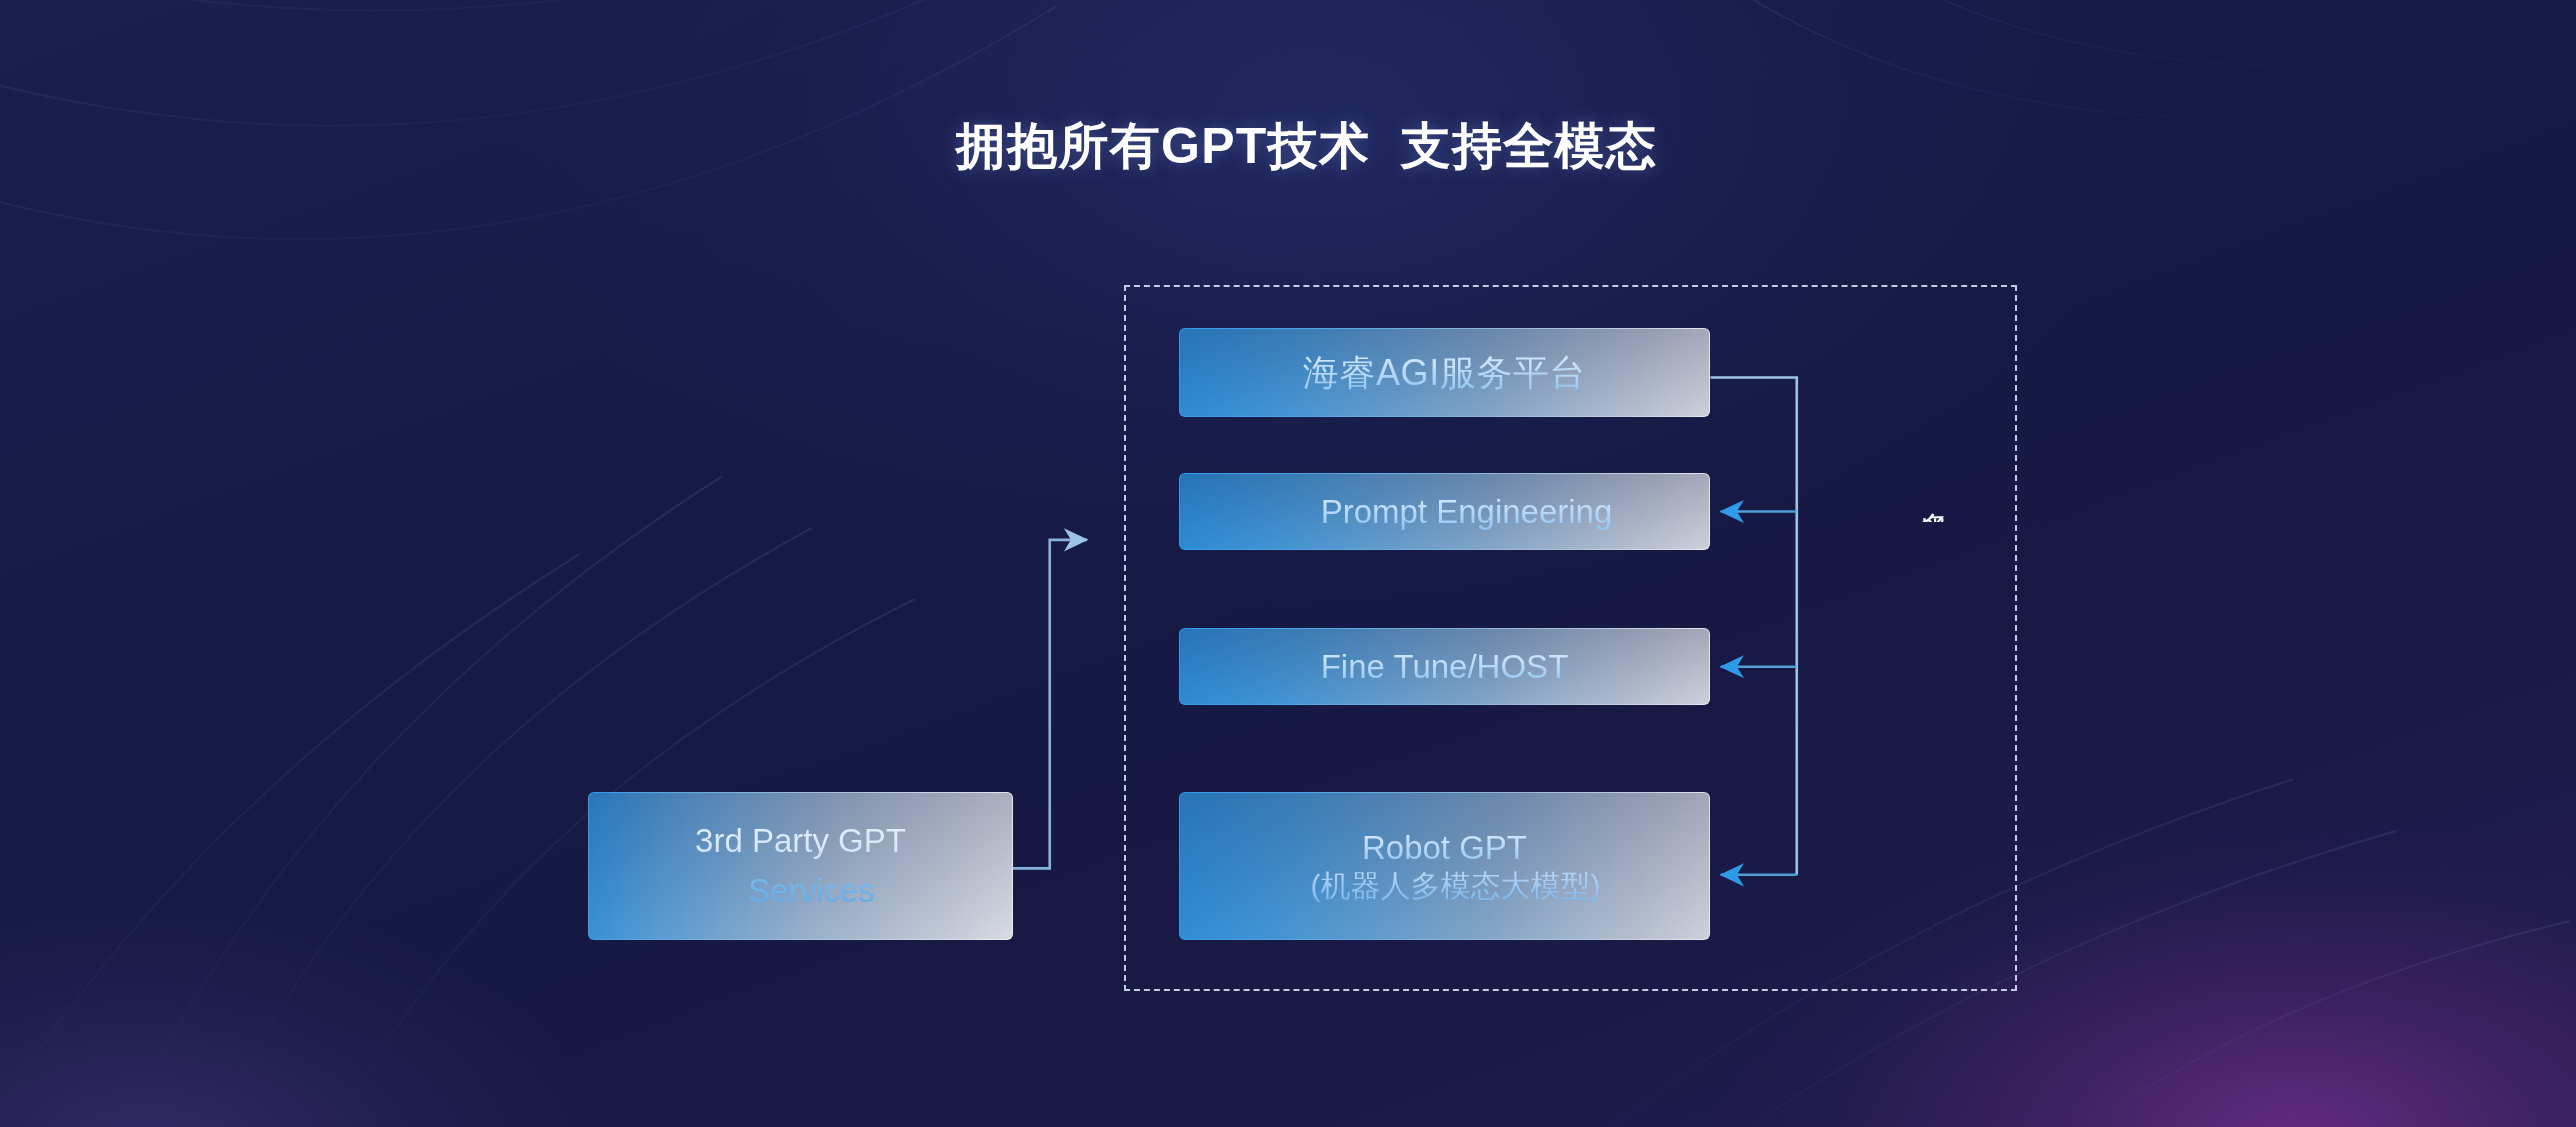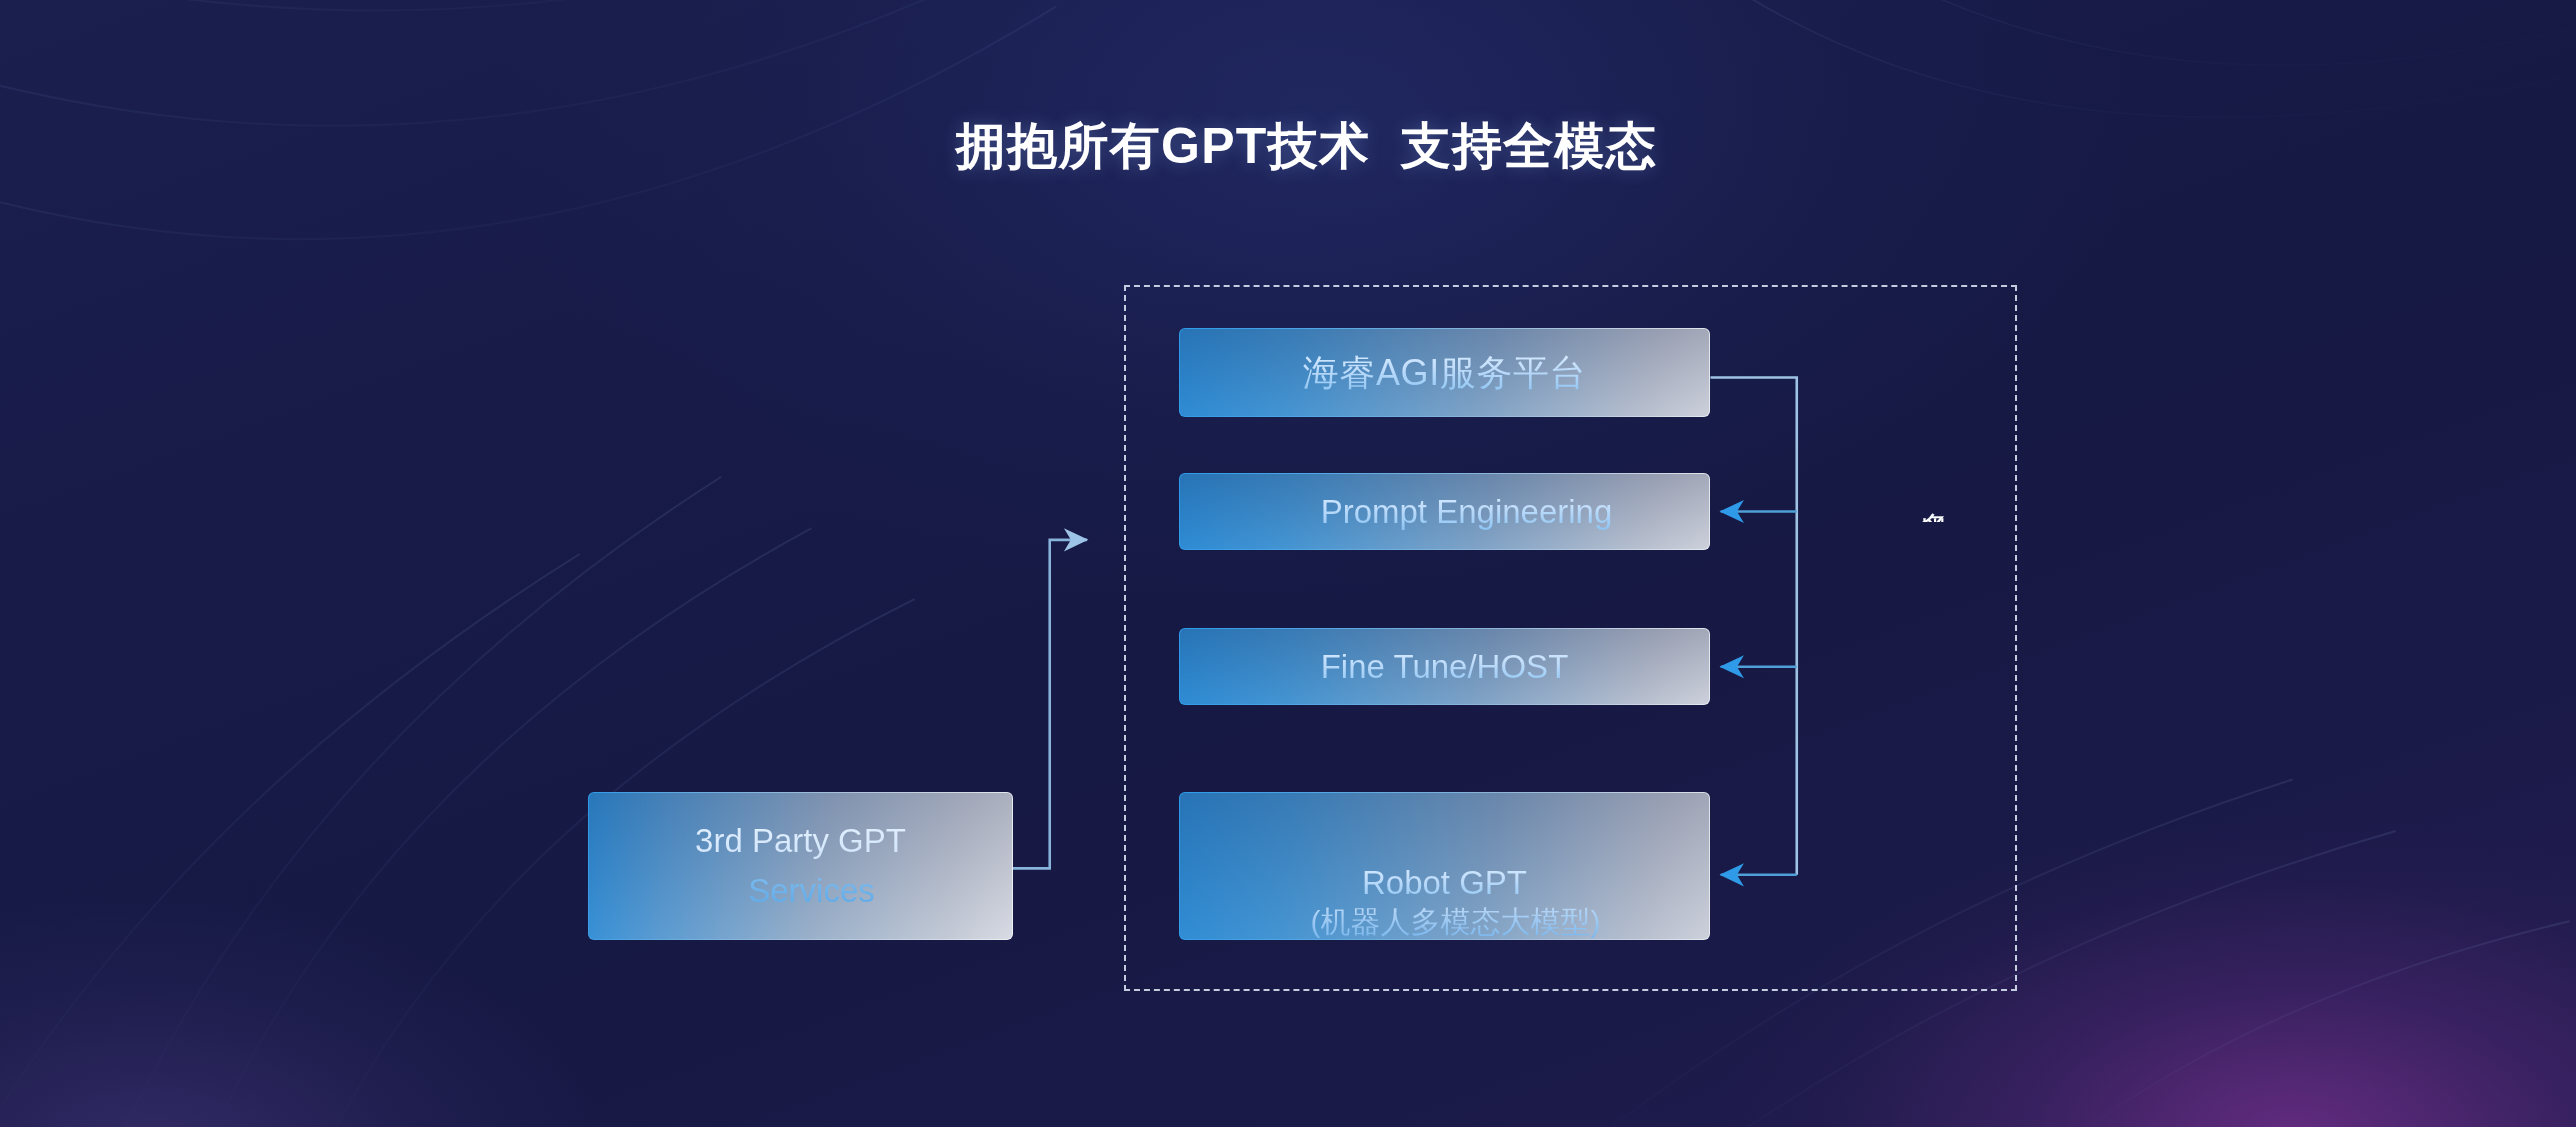--- a/index.html
+++ b/index.html
@@ -71,21 +71,21 @@
     background:linear-gradient(180deg,#bcd9f6 0%,#79b6ee 100%);
     -webkit-background-clip:text; background-clip:text;
     color:transparent;
     white-space:nowrap;
     margin-left:22px;
   }
 
   #node-agi    { left:1179px; top:328px;  width:531px; height:89px; }
   #node-prompt { left:1179px; top:473px;  width:531px; height:77px;padding-left:44px; }
   #node-ft     { left:1179px; top:628px;  width:531px; height:77px;align-items:center; }
-  #node-robot  { left:1179px; top:792px; width:531px; height:148px;justify-content:flex-end; }
+  #node-robot  { left:1179px; top:792px; width:531px; height:148px; }
 
   
   #node-3rd {
     left:588px; top:792px; width:425px; height:148px;
     background:
       linear-gradient(180deg, rgba(22,26,66,0.28), rgba(24,28,72,0.10)) padding-box,
       linear-gradient(100deg, #2e9ae8 0%, #5fa9e2 20%, #a9c1d9 55%, #d6dde6 85%, #eef1f5 100%) border-box;
   }
   #node-3rd .node-title {
     background:linear-gradient(180deg,#e3f0ff 0%,#cfe4fb 100%);

